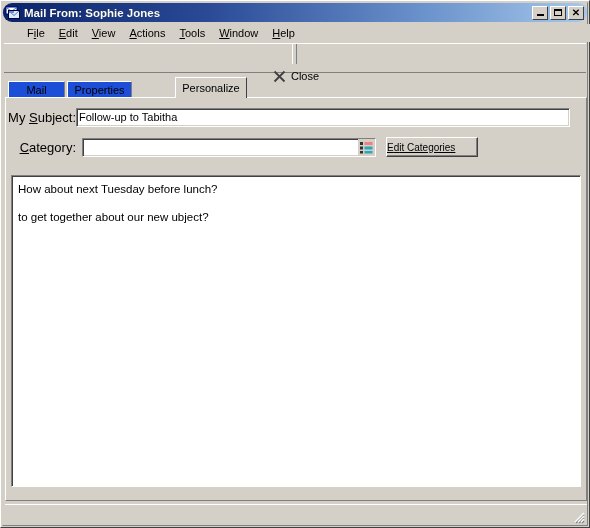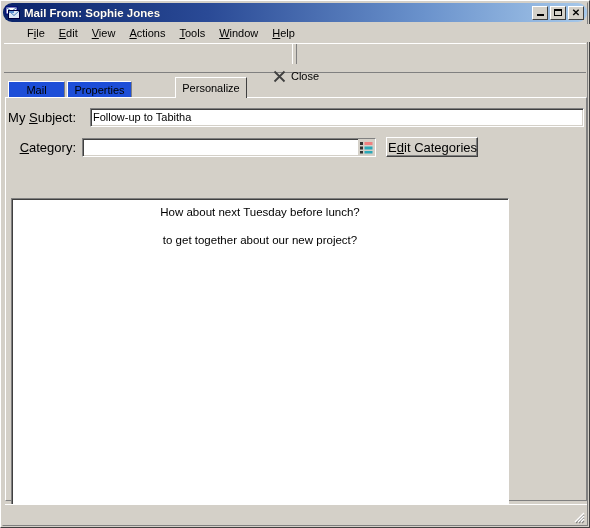--- a/index.html
+++ b/index.html
@@ -243,24 +243,25 @@
   }
 
   .push-btn {
     background: #d4d0c8;
     border: 1px solid #ffffff;
     border-right-color: #404040;
     border-bottom-color: #404040;
     box-shadow: inset -1px -1px 0 #808080;
     box-sizing: border-box;
     font-family: "Liberation Sans", sans-serif;
-    font-size: 13px;
-    display: flex; align-items: center; justify-content: flex-end;
+    font-size: 10px;
+    display: flex; align-items: center; justify-content: flex-start;
     cursor: default;
     white-space: nowrap;
+    text-decoration: underline;
   }
   .push-btn u { text-decoration: underline; }
 
   
   .subject-band {
     position: absolute;
     background: #808080;
     display: flex; align-items: center;
     padding-left: 6px;
     box-sizing: border-box;
@@ -512,21 +513,21 @@
    </div>
    <div class="tab active" style="left:125px; width:72px;">
      <span>Personalize</span>
    </div>
  </div>
 
  <div class="client">
 
    <div class="form-row" style="left:0px; top:9px; width:578px; height:20px;">
      <div class="form-label" style="width:70px;">My <u>S</u>ubject:</div>
-     <div class="textbox" style="margin-left:14px; width:494px; height:19px;">
+     <div class="textbox" style="margin-left:0; width:494px; height:19px;">
        <span>Follow-up to Tabitha</span>
      </div>
    </div>
 
    <div class="form-row" style="left:0px; top:39px; width:578px; height:20px;">
      <div class="form-label" style="width:70px;"><u>C</u>ategory:</div>
      <div class="textbox" style="margin-left:6px; width:294px; height:19px; padding-right:0;">
        <span></span>
        <span class="cat-picker">
          <svg width="17" height="17" viewBox="0 0 17 17">
@@ -539,24 +540,24 @@
            <rect x="6.5" y="12" width="8" height="2.5" fill="#2aa8b8"></rect>
          </svg>
        </span>
      </div>
      <div class="push-btn" style="margin-left:10px; width:92px; height:20px;">
        <span>E<u>d</u>it Categories</span>
      </div>
    </div>
 
 
-   <div class="bodybox" style="left:5px; top:100px; width:498px; height:312px;text-align:center;">
+   <div class="bodybox" style="left:5px; top:77px; width:570px; height:312px;">
      <p>How about next Tuesday before lunch?</p>
      <p class="blank"></p>
-     <p>to get together about our new project?</p>
+     <p>to get together about our new ubject?</p>
      <p class="blank"></p>
    </div>
  </div>
 
  <div class="statusbar">
    <span></span>
    <span class="grip-corner">
      <svg width="14" height="14" viewBox="0 0 14 14">
        <g stroke="#808080" stroke-width="1.2">
          <path d="M13 5 L5 13 M13 8 L8 13 M13 11 L11 13"></path>

